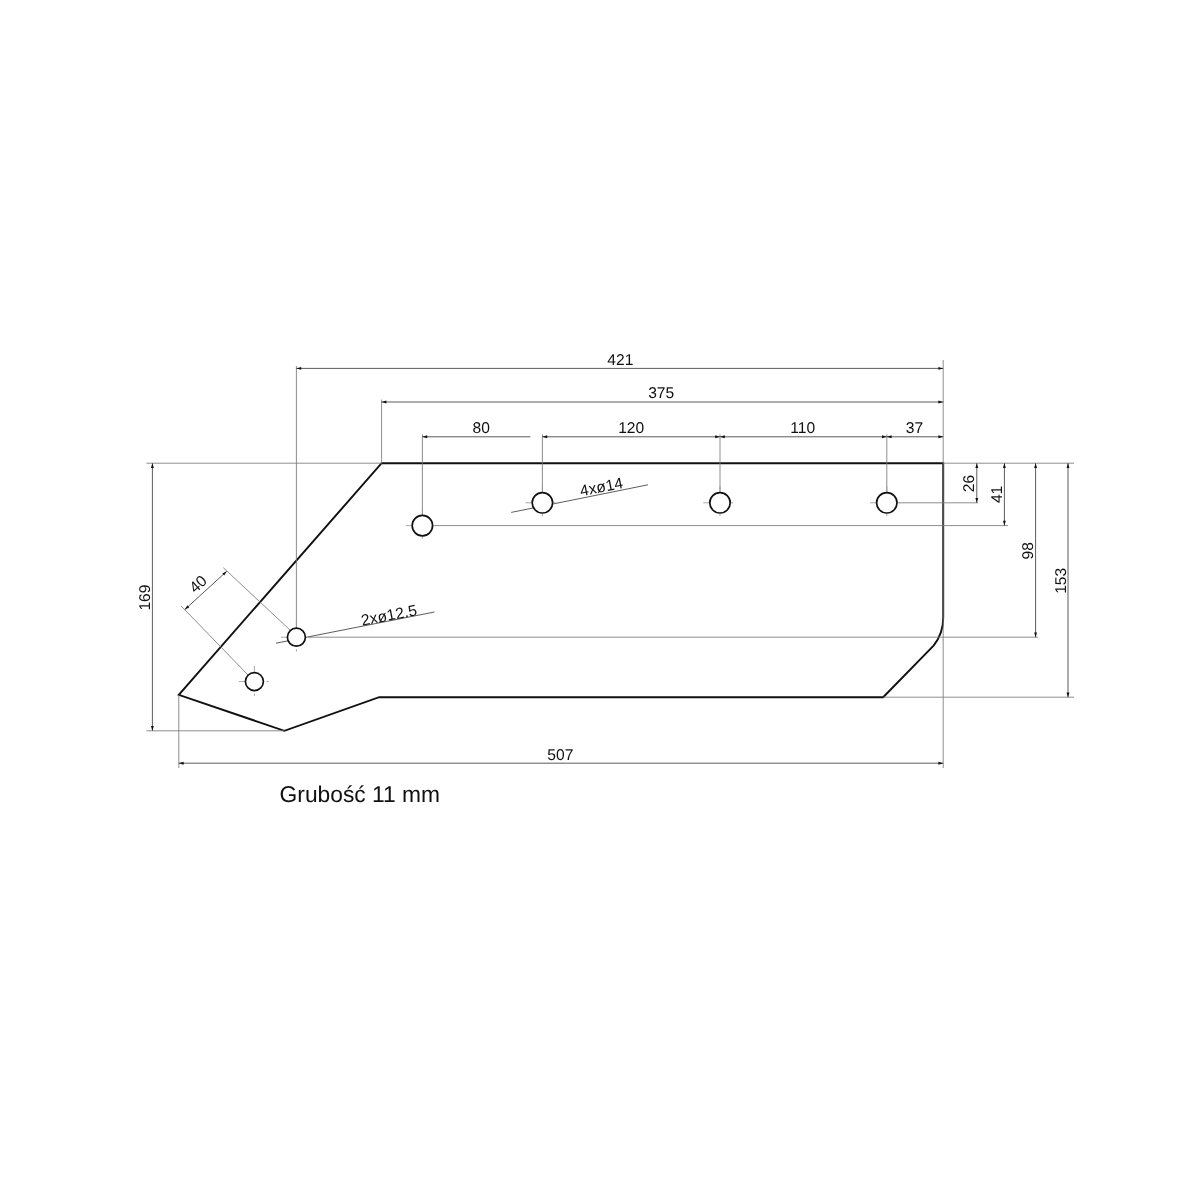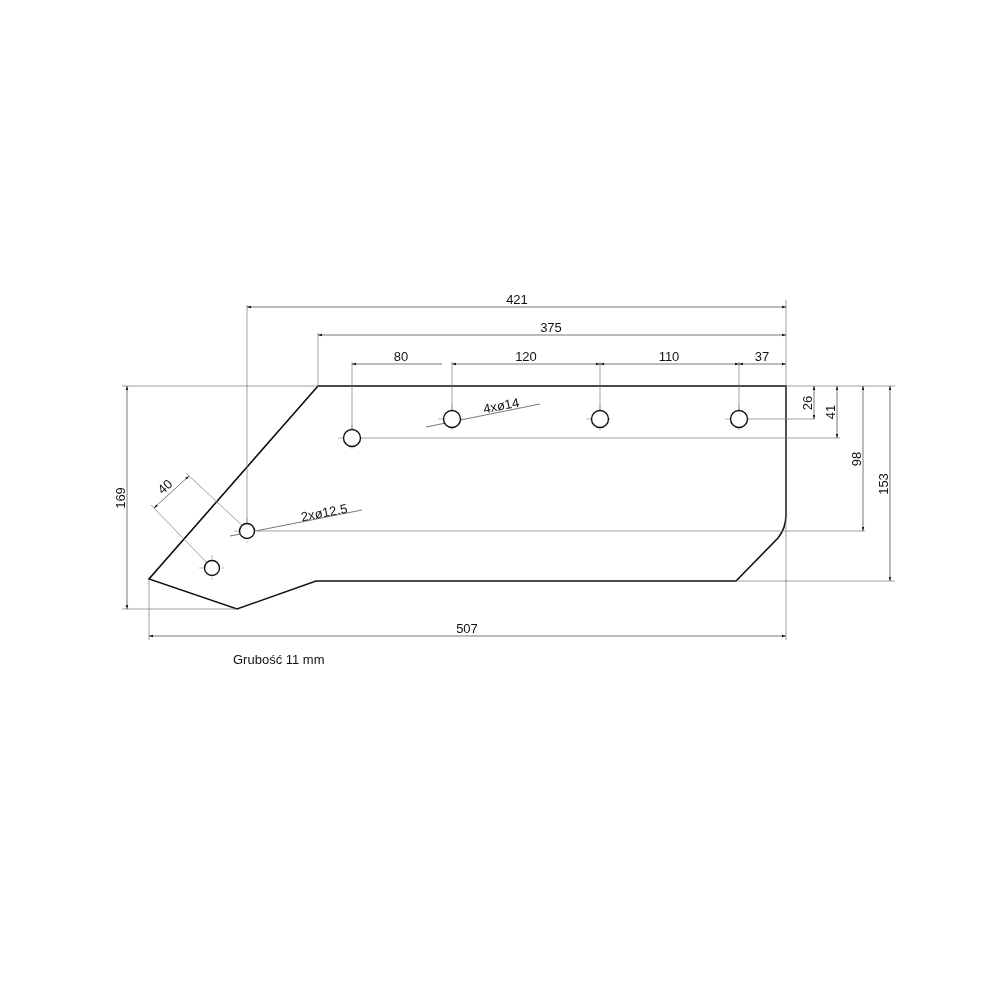--- a/index.html
+++ b/index.html
@@ -4,21 +4,21 @@
   <style>
     html, body { margin: 0; padding: 0; background: #ffffff; }
     body { width: 1000px; height: 1000px; position: relative; overflow: hidden; font-family: "Liberation Sans", sans-serif; }
     svg { position: absolute; left: 0; top: 0; }
     .outline { fill: none; stroke: #111; stroke-width: 1.6; }
     .dim { fill: none; stroke: #555; stroke-width: 0.8; }
     .ext { fill: none; stroke: #777; stroke-width: 0.7; }
     .center { fill: none; stroke: #999; stroke-width: 0.7; stroke-dasharray: 6 3 2 3; }
     .hole { fill: #fff; stroke: #111; stroke-width: 1.4; }
     .dimtext { font-family: "Liberation Sans", sans-serif; font-size: 13px; fill: #111; }
-    .note { position: absolute; left: 233px; top: 652px; font-size: 13px; color: #111; font-family: "Liberation Sans", sans-serif; }
+    .note { position: absolute; left: 233px; top: 652px; font-size: 19px; color: #111; font-family: "Liberation Sans", sans-serif; }
   </style>
 </head>
 <body>
 
 <svg width="1000" height="1000" viewBox="0 0 1000 1000">
   <defs>
     <marker id="arr" viewBox="0 0 10 10" refX="10" refY="5" markerWidth="9" markerHeight="5" orient="auto-start-reverse">
       <path d="M0,2 L10,5 L0,8 z" fill="#111"></path>
     </marker>
   </defs>

